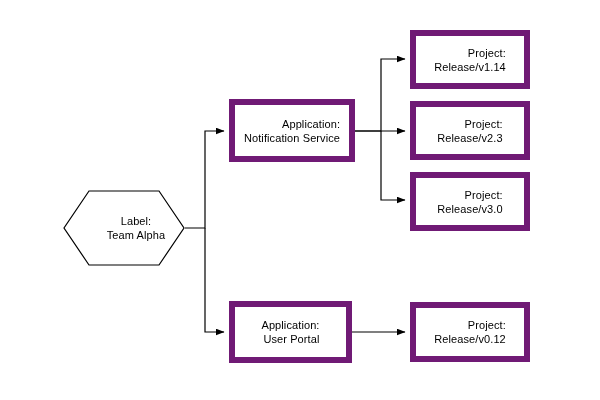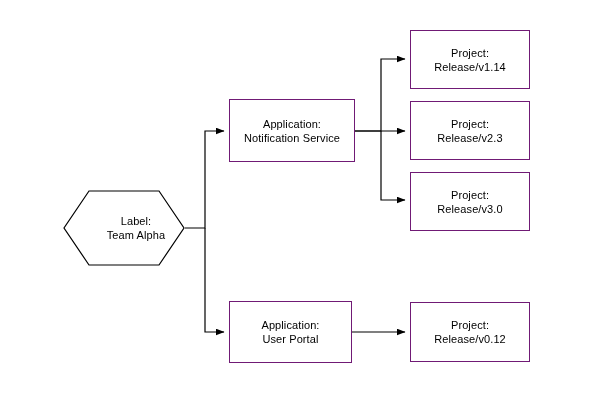--- a/index.html
+++ b/index.html
@@ -37,22 +37,23 @@
     align-items: center;
     justify-content: center;
     text-align: center;
     color: #000000;
     font-size: 11px;
     line-height: 14px;
     letter-spacing: 0.1px;
     white-space: pre-line;
   }
   .node-rect {
-    border: 1px solid #701a75;
+    border: 6px solid #701a75;
     background: #ffffff;
+    text-align: right;
   }
   .node-hex {
     background: transparent;
     border: none;
   }
   .hex-shape {
     position: absolute;
     left: 0;
     top: 0;
     width: 100%;

